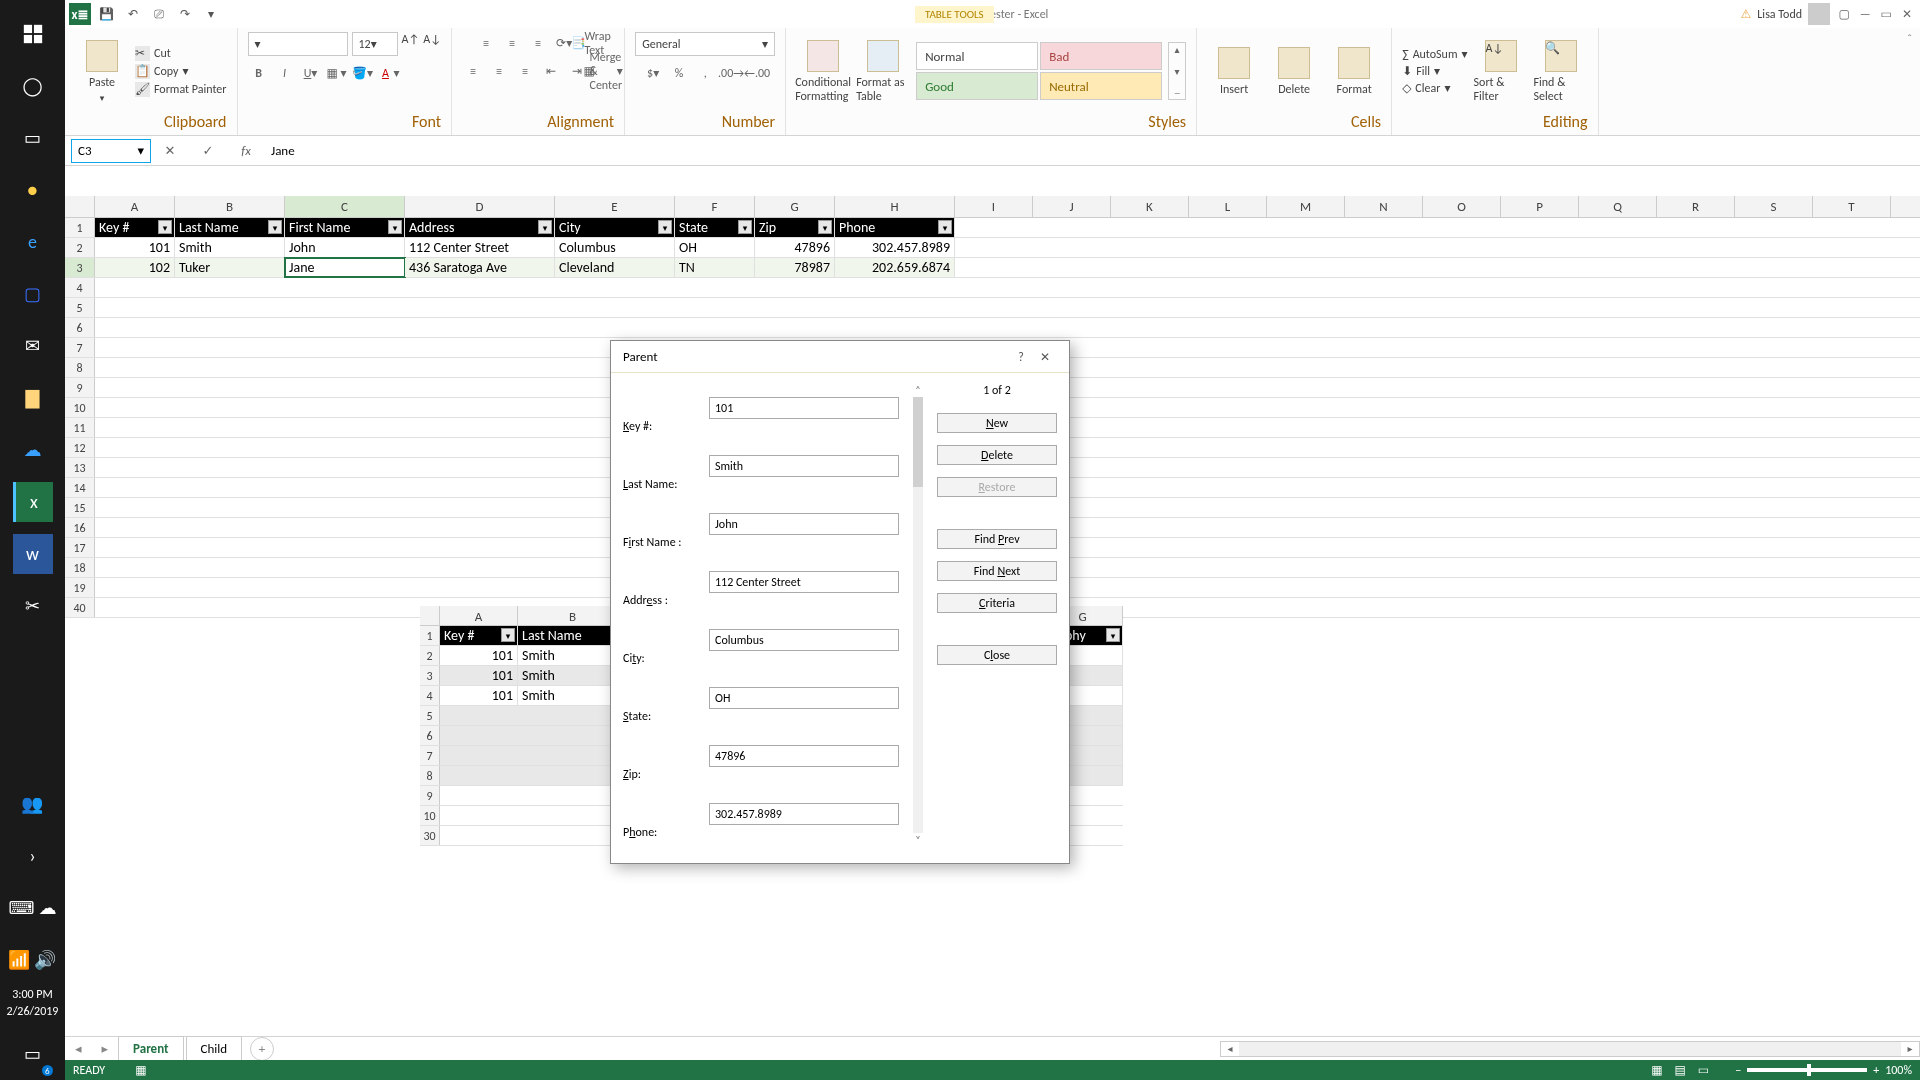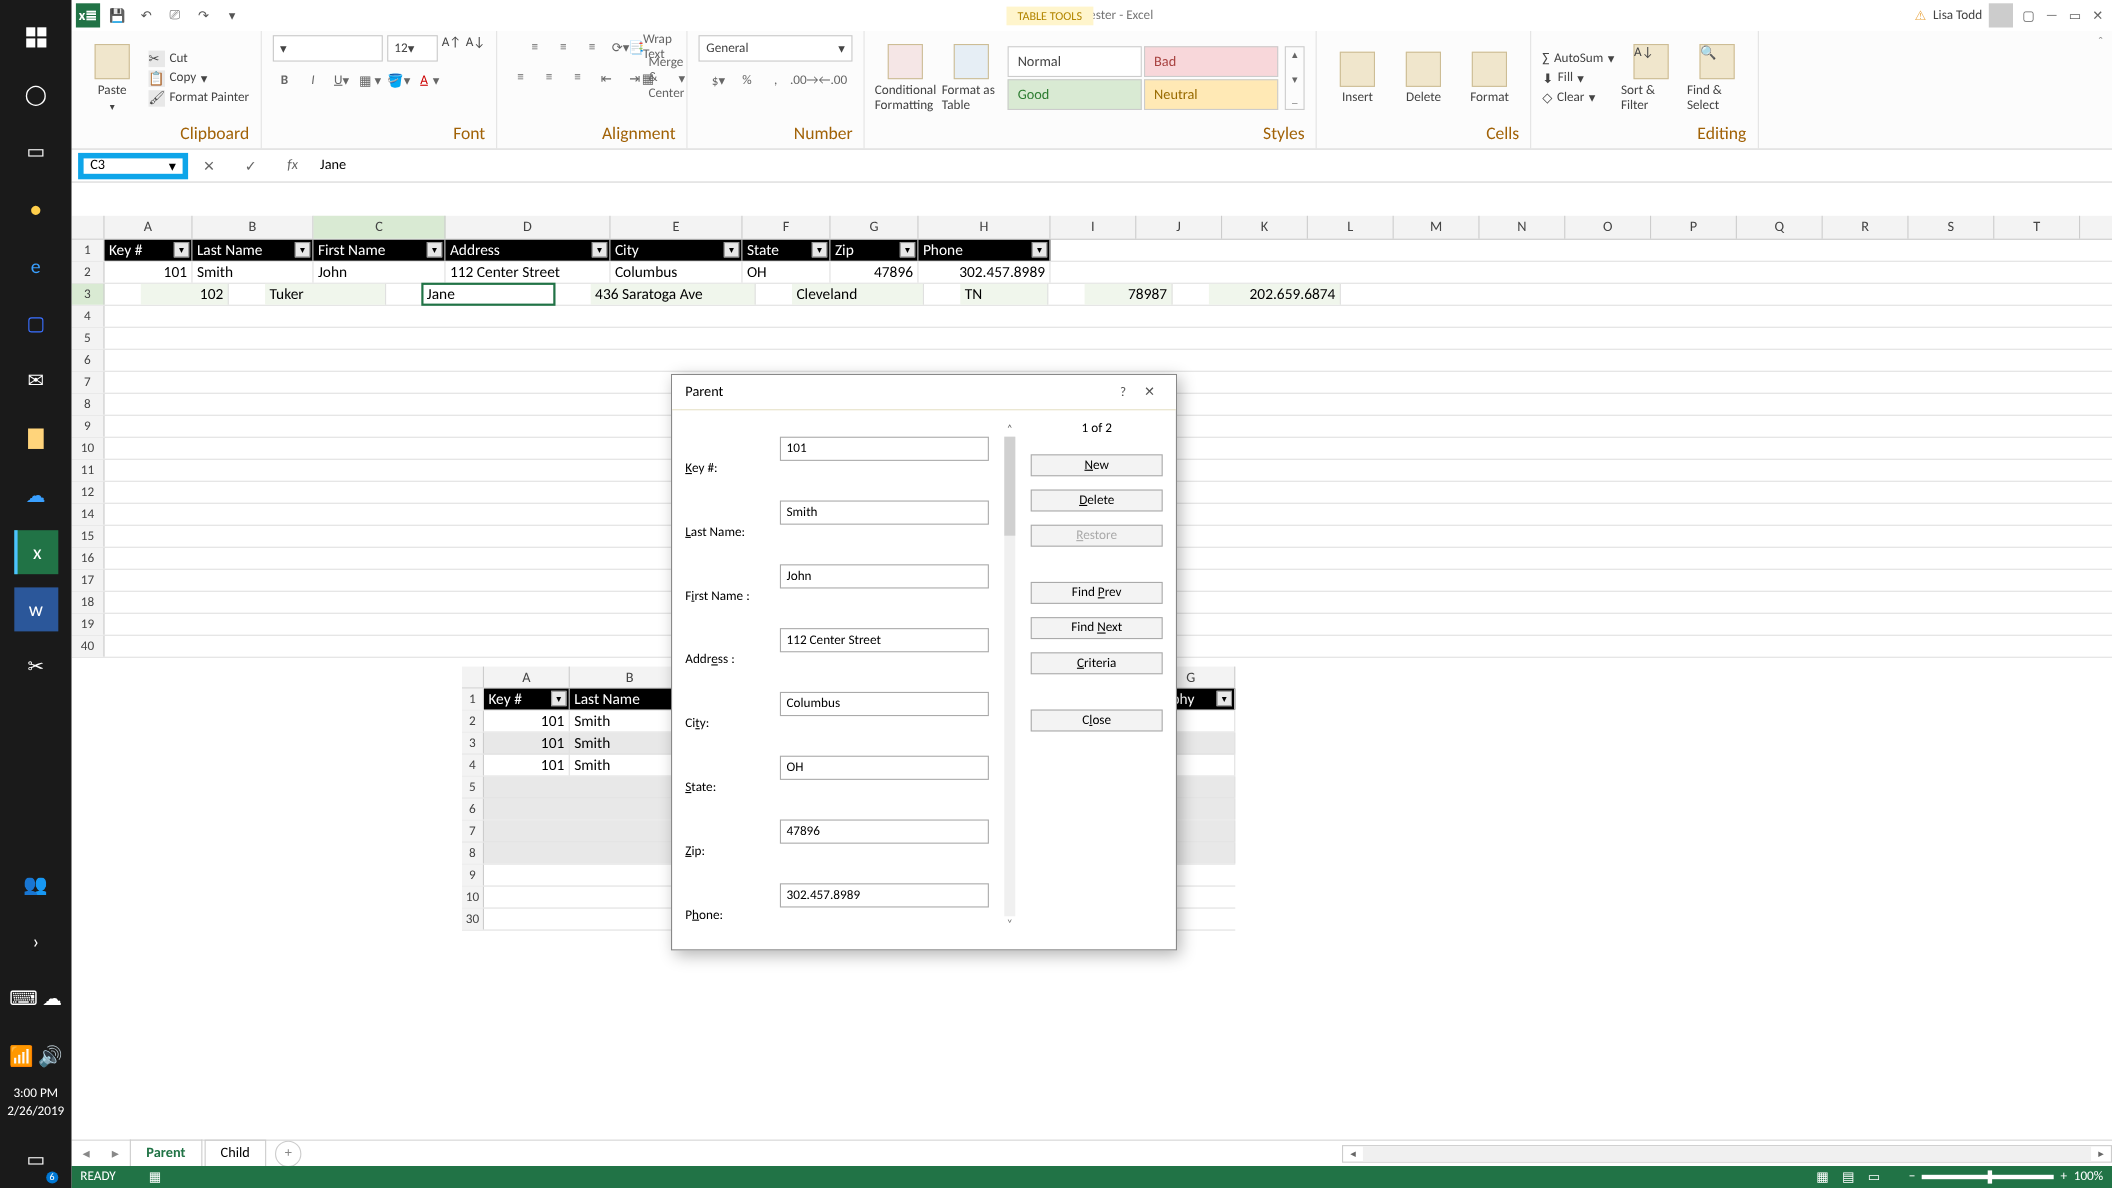--- a/index.html
+++ b/index.html
@@ -47,38 +47,38 @@
 .font-box { border:1px solid #c8c8c8; background:#fff; padding:2px 6px; height:24px; display:flex; align-items:center;}
 .btnrow { display:flex; gap:4px; }
 .btnrow span { width:22px; height:22px; display:flex; align-items:center; justify-content:center; color:#666;}
 .style-cell { width:122px; height:28px; border:1px solid #ccc; display:flex; align-items:center; padding:0 8px; font-size:13px;}
 .style-grid { display:grid; grid-template-columns:repeat(2,122px); gap:2px;}
 .sg-arrows { display:flex; flex-direction:column; justify-content:space-between; height:58px; border:1px solid #ccc; width:18px;}
 .sg-arrows span{text-align:center; font-size:10px; color:#666;}
 
 
 .fbar { height:30px; display:flex; align-items:center; border-bottom:1px solid #d4d4d4; font-size:13px; padding:0 6px;}
-.namebox { width:100px; border:5px solid #0ea5e9; height:24px; display:flex; align-items:center; padding:0 6px; justify-content:space-between;}
+.namebox { width:80px; border:1px solid #0ea5e9; height:24px; display:flex; align-items:center; padding:0 6px; justify-content:space-between;}
 .fbar .fxbtn { margin:0 8px; color:#666; width:22px; text-align:center;}
 .fbar .formula { flex:1; padding:0 6px;}
 
 
 .grid { position:absolute; left:0; top:196px; right:0; bottom:38px; overflow:hidden; font-family:Calibri,sans-serif;}
 .colheads { display:flex; height:22px; background:#f3f3f3; border-bottom:1px solid #ccc; font-size:13px; color:#444;}
 .colheads .corner { width:30px; border-right:1px solid #ccc;}
 .colheads .ch { border-right:1px solid #ccc; text-align:center; line-height:22px;}
 .rows { position:relative;}
 .row { display:flex; height:20px; border-bottom:1px solid #e0e0e0;}
 .row .rh { width:30px; background:#f3f3f3; border-right:1px solid #ccc; text-align:center; font-size:12px; color:#444; line-height:20px;}
 .row .cell { border-right:1px solid #e0e0e0; padding:0 4px; font-size:14px; line-height:20px; white-space:nowrap; overflow:hidden;}
 .tblhead .cell { background:#000; color:#fff; font-weight:normal; position:relative;}
 .tblhead .cell .dd { position:absolute; right:2px; top:2px; width:14px; height:14px; background:#e8e8e8; color:#000; font-size:9px; text-align:center; line-height:14px; border:1px solid #999;}
 .selected-cell { outline:2px solid #217346; outline-offset:-1px; background:#fff !important;}
 .rowsel { background:#d9ead3 !important;}
-.selrow .cell{ background:#f0f6ec;margin-left:33px;}
+.selrow .cell{ background:#f0f6ec;}
 
 
 .table2 { position:absolute; top:410px; left:355px; }
 
 
 .dialog { position:absolute; left:545px; top:340px; width:460px; background:#fff; border:1px solid #888; box-shadow:4px 4px 14px rgba(0,0,0,.3); z-index:50; font-size:12px;}
 .dialog .dlg-title { background:#fff; padding:8px 12px; border-bottom:1px solid #e7e2c8; display:flex; align-items:center;}
 .dialog .dlg-title .t { flex:1; font-size:13px;}
 .dialog .dlg-title .hb { width:24px; text-align:center; color:#555;}
 .dlg-body { display:flex; padding:10px 12px 16px; gap:10px;}
@@ -420,20 +420,23 @@
         </div>
       <div class="row">
           <div class="rh">10</div>
         </div>
         <div class="row">
           <div class="rh">11</div>
         </div>
       <div class="row">
           <div class="rh">12</div>
         </div>
+        <div class="row">
+          <div class="rh">13</div>
+        </div>
       <div class="row">
           <div class="rh">14</div>
         </div>
         <div class="row">
           <div class="rh">15</div>
         </div>
       <div class="row">
           <div class="rh">16</div>
         </div>
         <div class="row">

